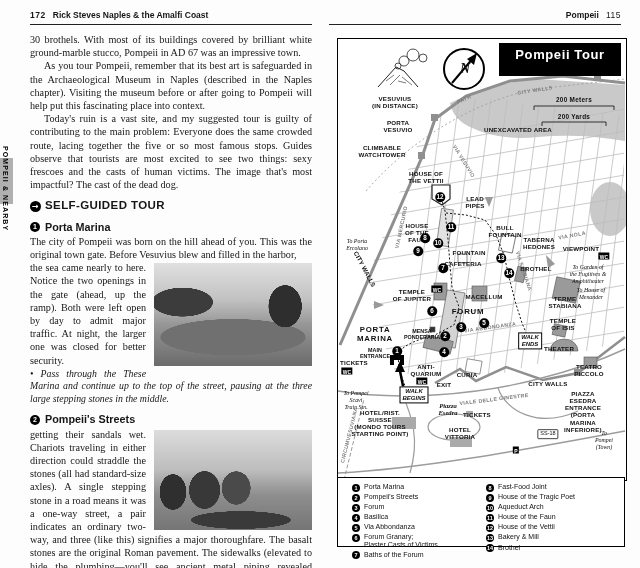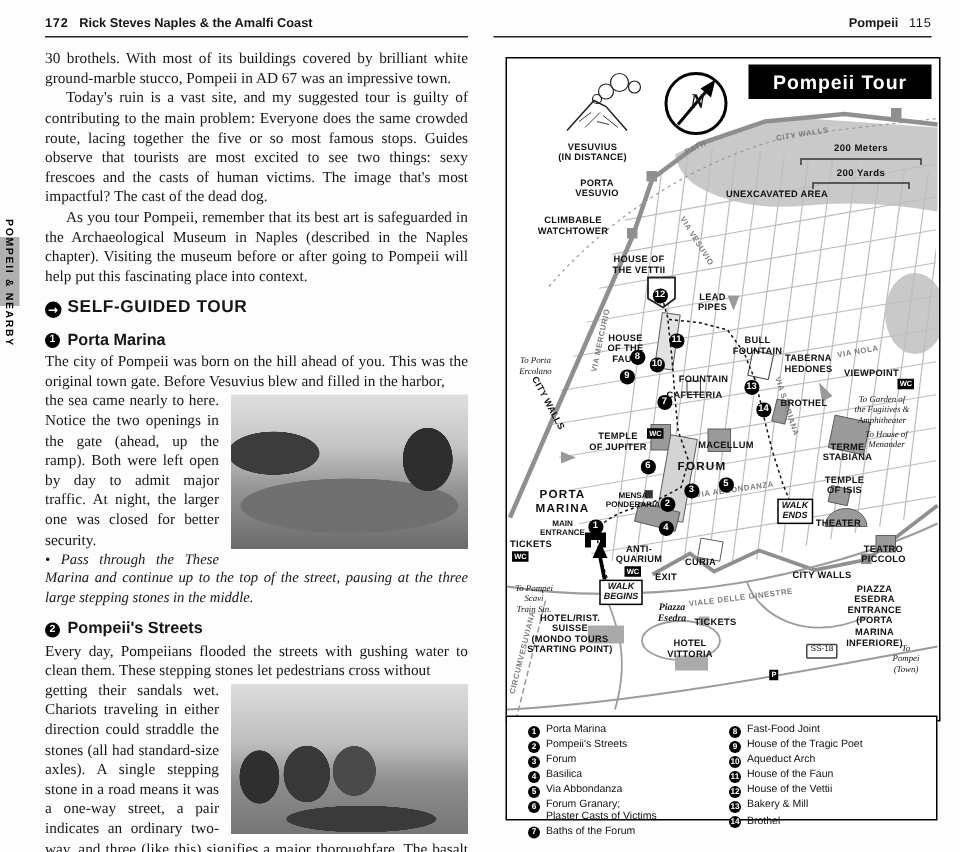--- a/index.html
+++ b/index.html
@@ -50,21 +50,21 @@
     radial-gradient(ellipse 90px 16px at 55% 90%, #3a3a3a 0 55%, transparent 56%),
     radial-gradient(ellipse 24px 32px at 12% 62%, #2f2f2f 0 55%, transparent 56%),
     radial-gradient(ellipse 28px 34px at 32% 60%, #383838 0 55%, transparent 56%),
     radial-gradient(ellipse 26px 30px at 52% 58%, #4a4a4a 0 55%, transparent 56%),
     linear-gradient(180deg,#dcdcdc 0%,#bdbdbd 40%,#8e8e8e 65%,#757575 100%);}
 
   
   #map-box{position:absolute;left:28px;top:38px;width:288px;height:441px;border:1.5px solid #000;
            background:#fff;overflow:hidden;}
   #map-box svg{position:absolute;left:0;top:0;}
-  #map-title{position:absolute;left:161px;top:4px;width:122px;height:23px;background:#000;color:#fff;
+  #map-title{position:absolute;left:161px;top:4px;width:122px;height:33px;background:#000;color:#fff;
              font-family:"Liberation Sans",sans-serif;font-weight:bold;font-size:13px;letter-spacing:.6px;
              line-height:23px;text-align:center;}
   #map-labels,#map-markers{position:absolute;left:0;top:0;width:288px;height:441px;pointer-events:none;}
   .map-label{position:absolute;transform:translate(-50%,-50%);white-space:pre-line;text-align:center;
              font-family:"Liberation Sans",sans-serif;color:#111;}
   .s-lbl{font-size:6.2px;font-weight:bold;letter-spacing:.2px;line-height:1.15;}
   .s-big{font-size:7.8px;font-weight:bold;letter-spacing:.8px;line-height:1.15;}
   .s-sm{font-size:5.4px;font-weight:bold;line-height:1.15;}
   .s-sc{font-size:6.4px;font-weight:bold;letter-spacing:.3px;}
   .s-it{font-family:"Liberation Serif",serif;font-style:italic;font-size:5.9px;line-height:1.15;}
@@ -100,22 +100,22 @@
       <b>Rick Steves Naples &amp; the Amalfi Coast</b>
     </div>
 
     <div class="tab" id="tab-left">
       <div class="block"></div>
       <div class="vtxt">POMPEII &amp; NEARBY</div>
     </div>
 
     <div id="body-left">
       <p>30 brothels. With most of its buildings covered by brilliant white ground-marble stucco, Pompeii in AD 67 was an impressive town.</p>
+      <p class="ind">As you tour Pompeii, remember that its best art is safeguarded in the Archaeological Museum in Naples (described in the Naples chapter). Visiting the museum before or after going to Pompeii will help put this fascinating place into context.</p>
       <p class="ind">Today's ruin is a vast site, and my suggested tour is guilty of contributing to the main problem: Everyone does the same crowded route, lacing together the five or so most famous stops. Guides observe that tourists are most excited to see two things: sexy frescoes and the casts of human victims. The image that's most impactful? The cast of the dead dog.</p>
-      <p class="ind">As you tour Pompeii, remember that its best art is safeguarded in the Archaeological Museum in Naples (described in the Naples chapter). Visiting the museum before or after going to Pompeii will help put this fascinating place into context.</p>
 
       <div class="tour-h">
         <span class="tour-ic">→</span>
         <span>SELF-GUIDED TOUR</span>
       </div>
 
       <div class="sec-h">
         <span class="sec-num">1</span>
         <span>Porta Marina</span>
       </div>
@@ -123,21 +123,20 @@
       <div>
         <div class="photo photo-1"></div>
         <p>the sea came nearly to here. Notice the two openings in the gate (ahead, up the ramp). Both were left open by day to admit major traffic. At night, the larger one was closed for better security.</p>
         <div class="itnote">• Pass through the These Marina and continue up to the top of the street, pausing at the three large stepping stones in the middle.</div>
       </div>
 
       <div class="sec-h">
         <span class="sec-num">2</span>
         <span>Pompeii's Streets</span>
       </div>
-      <p>Every day, Pompeiians flooded the streets with gushing water to clean them. These stepping stones let pedestrians cross without</p>
       <div>
         <div class="photo photo-2"></div>
         <p>getting their sandals wet. Chariots traveling in either direction could straddle the stones (all had standard-size axles). A single stepping stone in a road means it was a one-way street, a pair indicates an ordinary two-way, and three (like this) signifies a major thoroughfare. The basalt stones are the original Roman pavement. The sidewalks (elevated to hide the plumbing—you'll see ancient metal piping revealed throughout the site) were paved with bits of broken pots (an ancient form of recycling) and studded with</p>
       </div>
     </div>
   </div>
 
   <div class="page" id="page-right">
     <div class="hdr" id="hdr-right">
       <b>Pompeii</b>&nbsp;&nbsp;

